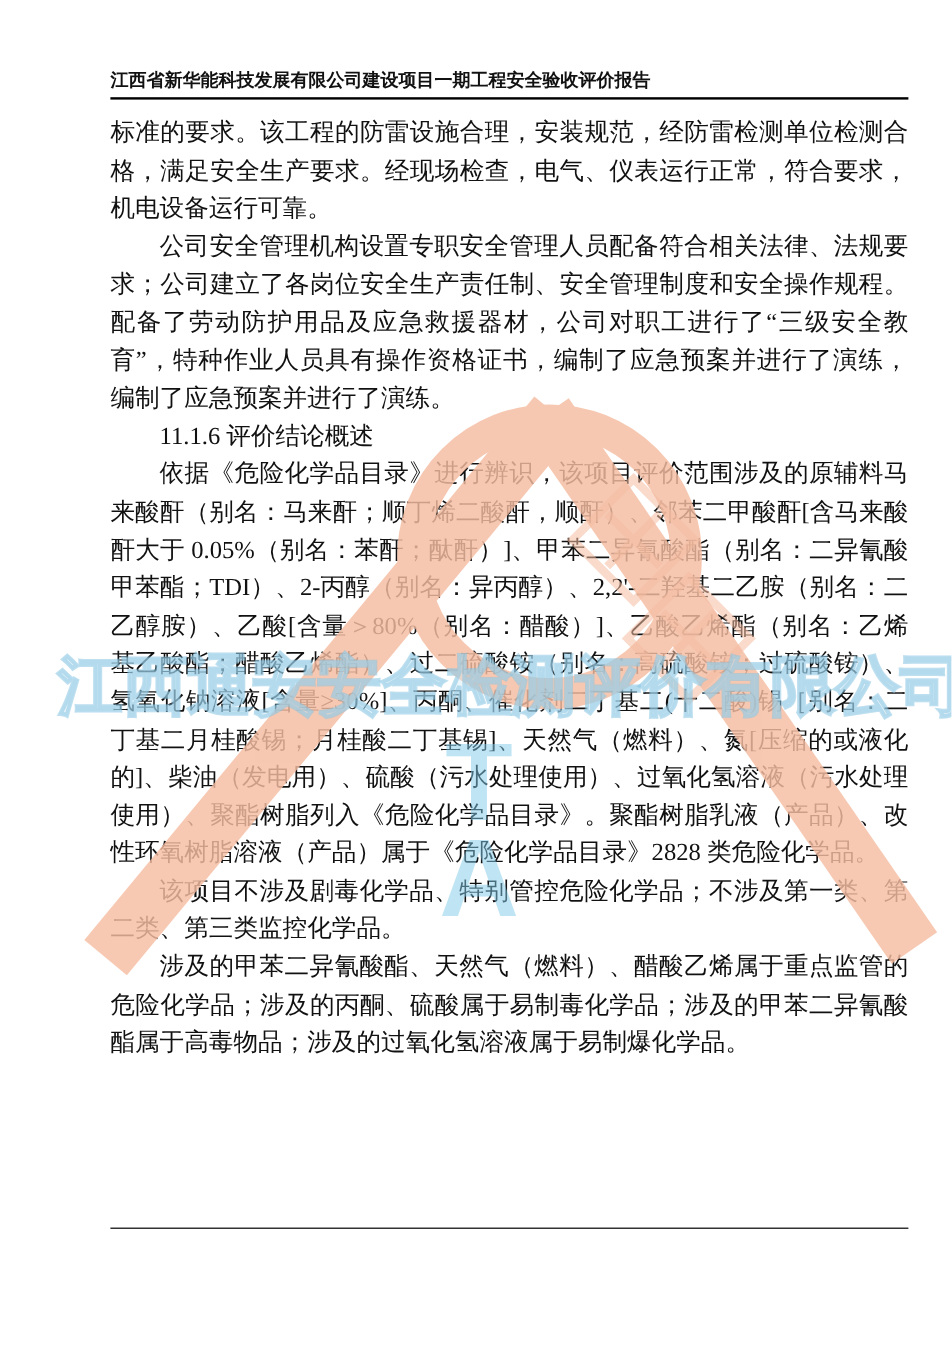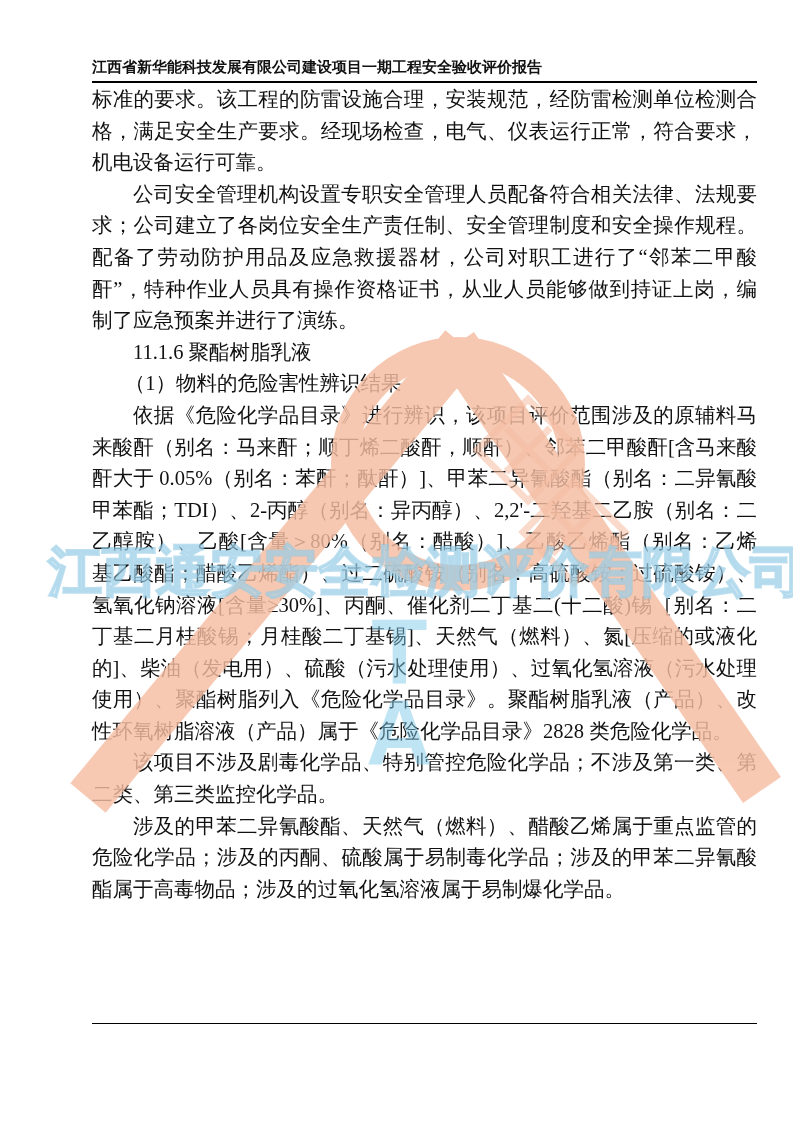--- a/index.html
+++ b/index.html
@@ -16,21 +16,21 @@
     position:absolute;left:92px;right:36px;top:58px;
     display:flex;justify-content:space-between;align-items:center;
     border-bottom:2px solid #000;
     padding-bottom:4px;
     font-size:15px;font-weight:bold;
     z-index:2;
     white-space:nowrap;
   }
   
   .body{
-    position:absolute;left:92px;right:36px;top:84px;
+    position:absolute;left:92px;right:36px;top:96px;
     z-index:2;
     font-size:20.5px;line-height:31.6px;
     text-align:justify;
   }
   .body p{margin:0;padding:0;}
   .ind{text-indent:2em;}
   .ind-paren{text-indent:1.6em;}
   
   .footer-rule{
     position:absolute;left:92px;right:36px;top:1023px;
@@ -66,23 +66,22 @@
 <body>
 
 <div class="page">
 
   <div class="header">
     <span>江西省新华能科技发展有限公司建设项目一期工程安全验收评价报告</span>
   </div>
 
   <div class="body">
     <p>标准的要求。该工程的防雷设施合理，安装规范，经防雷检测单位检测合格，满足安全生产要求。经现场检查，电气、仪表运行正常，符合要求，机电设备运行可靠。</p>
-    <p class="ind">公司安全管理机构设置专职安全管理人员配备符合相关法律、法规要求；公司建立了各岗位安全生产责任制、安全管理制度和安全操作规程。配备了劳动防护用品及应急救援器材，公司对职工进行了“邻苯二甲酸酐”，特种作业人员具有操作资格证书，从业人员能够做到持证上岗，编制了应急预案并进行了演练。</p>
-    <p class="ind">11.1.6 聚酯树脂乳液</p>
-    <p class="ind-paren">（1）物料的危险害性辨识结果</p>
+    <p class="ind">公司安全管理机构设置专职安全管理人员配备符合相关法律、法规要求；公司建立了各岗位安全生产责任制、安全管理制度和安全操作规程。配备了劳动防护用品及应急救援器材，公司对职工进行了“三级安全教育”，特种作业人员具有操作资格证书，编制了应急预案并进行了演练，编制了应急预案并进行了演练。</p>
+    <p class="ind">11.1.6 评价结论概述</p>
     <p class="ind">依据《危险化学品目录》进行辨识，该项目评价范围涉及的原辅料马来酸酐（别名：马来酐；顺丁烯二酸酐，顺酐）、邻苯二甲酸酐[含马来酸酐大于 0.05%（别名：苯酐；酞酐）]、甲苯二异氰酸酯（别名：二异氰酸甲苯酯；TDI）、2-丙醇（别名：异丙醇）、2,2'-二羟基二乙胺（别名：二乙醇胺）、乙酸[含量＞80%（别名：醋酸）]、乙酸乙烯酯（别名：乙烯基乙酸酯；醋酸乙烯酯）、过二硫酸铵（别名：高硫酸铵；过硫酸铵）、氢氧化钠溶液[含量≥30%]、丙酮、催化剂二丁基二(十二酸)锡［别名：二丁基二月桂酸锡；月桂酸二丁基锡]、天然气（燃料）、氮[压缩的或液化的]、柴油（发电用）、硫酸（污水处理使用）、过氧化氢溶液（污水处理使用）、聚酯树脂列入《危险化学品目录》。聚酯树脂乳液（产品）、改性环氧树脂溶液（产品）属于《危险化学品目录》2828 类危险化学品。</p>
     <p class="ind">该项目不涉及剧毒化学品、特别管控危险化学品；不涉及第一类、第二类、第三类监控化学品。</p>
     <p class="ind">涉及的甲苯二异氰酸酯、天然气（燃料）、醋酸乙烯属于重点监管的危险化学品；涉及的丙酮、硫酸属于易制毒化学品；涉及的甲苯二异氰酸酯属于高毒物品；涉及的过氧化氢溶液属于易制爆化学品。</p>
   </div>
 
   <div class="wm-layer">
 
     <svg width="793" height="1122" viewBox="0 0 793 1122" style="position:absolute;left:0;top:0;">
       <g stroke="#f5bda2" opacity="0.82" fill="none">
         <circle cx="458" cy="464" r="114" stroke-width="26"></circle>

